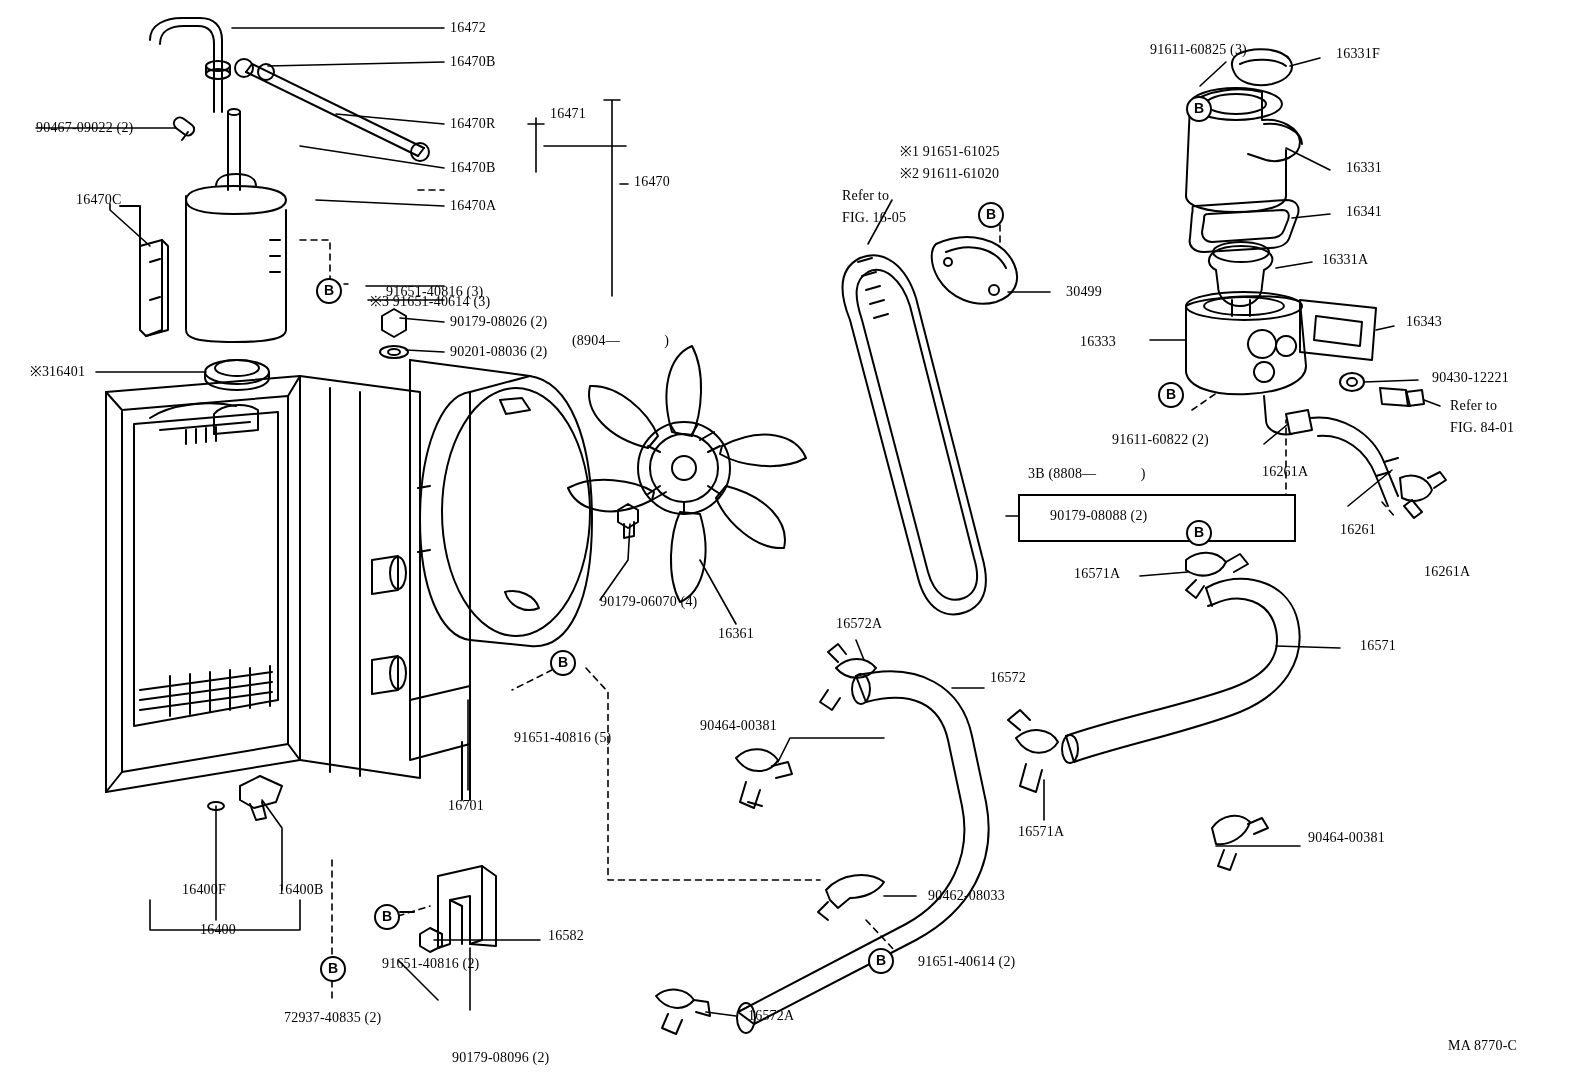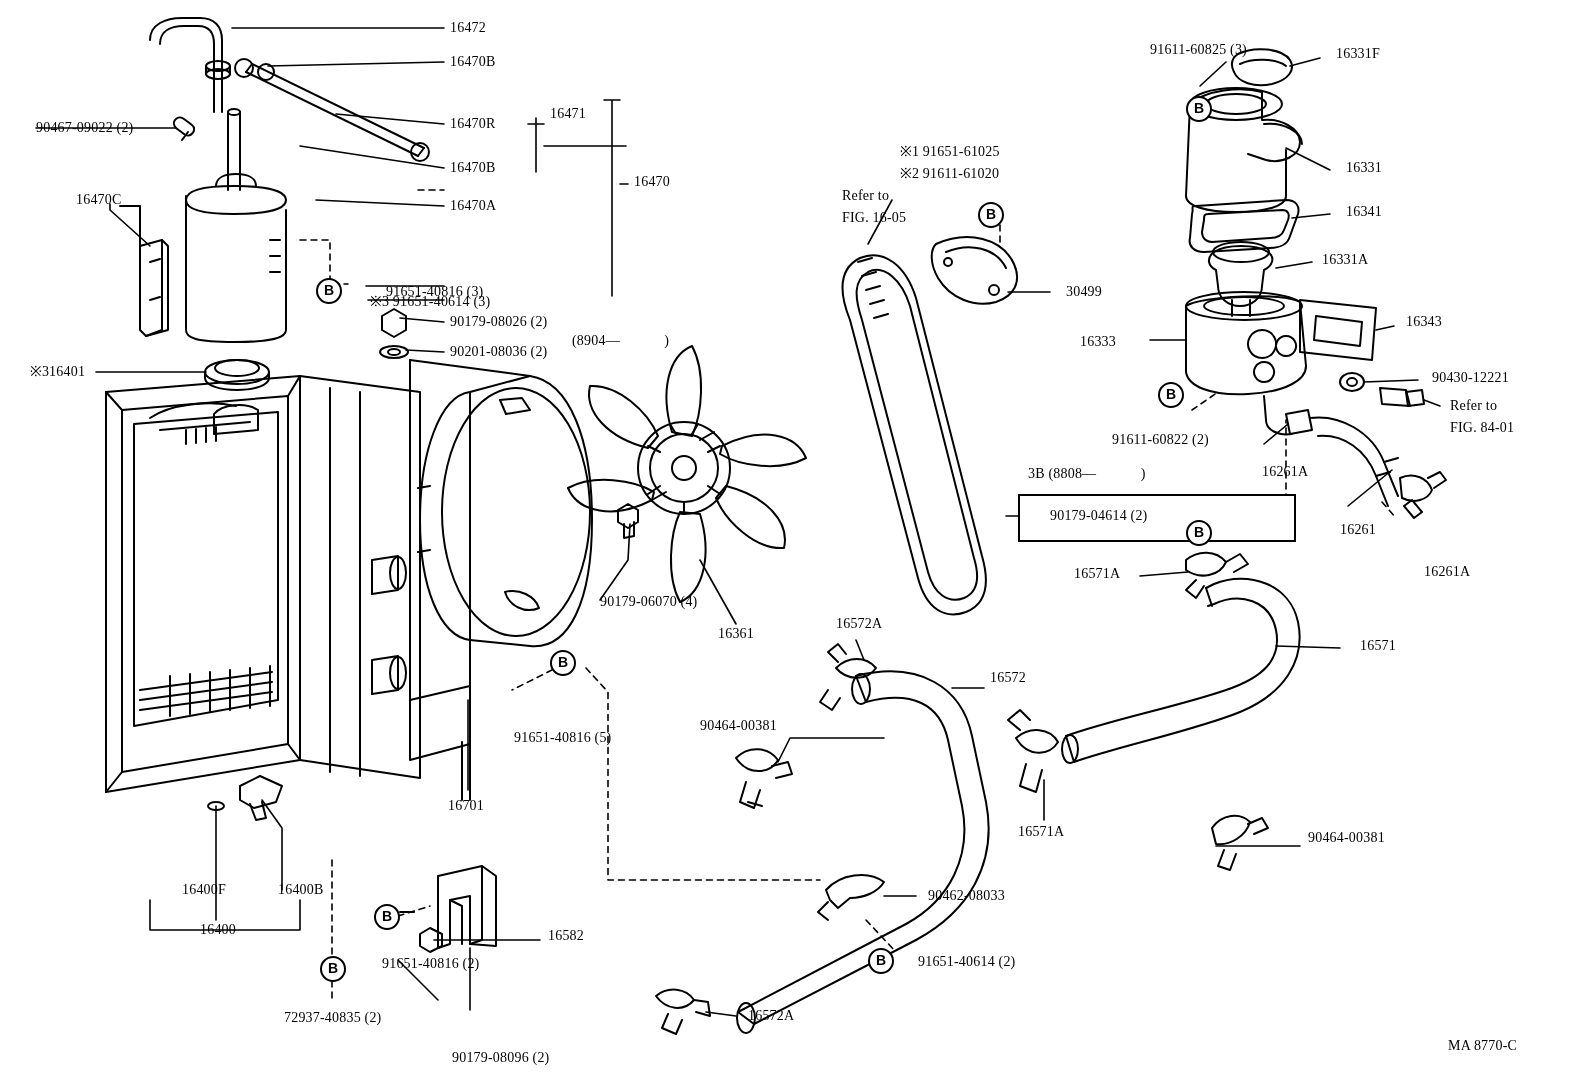--- a/index.html
+++ b/index.html
@@ -306,21 +306,21 @@
 <div class="lbl" style="left:900px;top:164px;">※2 91611-61020</div>
 
 <div class="lbl" style="left:842px;top:186px;">Refer to</div>
 <div class="lbl" style="left:842px;top:208px;">FIG. 16-05</div>
 
 <div class="lbl" style="left:1450px;top:396px;">Refer to</div>
 <div class="lbl" style="left:1450px;top:418px;">FIG. 84-01</div>
 
 <div class="lbl" style="left:1028px;top:464px;">3B (8808—            )</div>
 <div class="boxed" style="left:1018px;top:494px;width:274px;height:44px;"></div>
-<div class="lbl" style="left:1050px;top:506px;">90179-04614 (2)</div>
+<div class="lbl" style="left:1050px;top:506px;">90179-08088 (2)</div>
 
 <div class="lbl" style="left:572px;top:286px;margin-top:45px;">(8904—            )</div>
 
 <div class="lbl" style="left:450px;top:18px;">16472</div>
 <div class="lbl" style="left:450px;top:52px;">16470B</div>
 <div class="lbl" style="left:450px;top:114px;">16470R</div>
 <div class="lbl" style="left:550px;top:104px;">16471</div>
 <div class="lbl" style="left:450px;top:158px;">16470B</div>
 <div class="lbl" style="left:450px;top:196px;">16470A</div>
 <div class="lbl" style="left:634px;top:172px;">16470</div>

